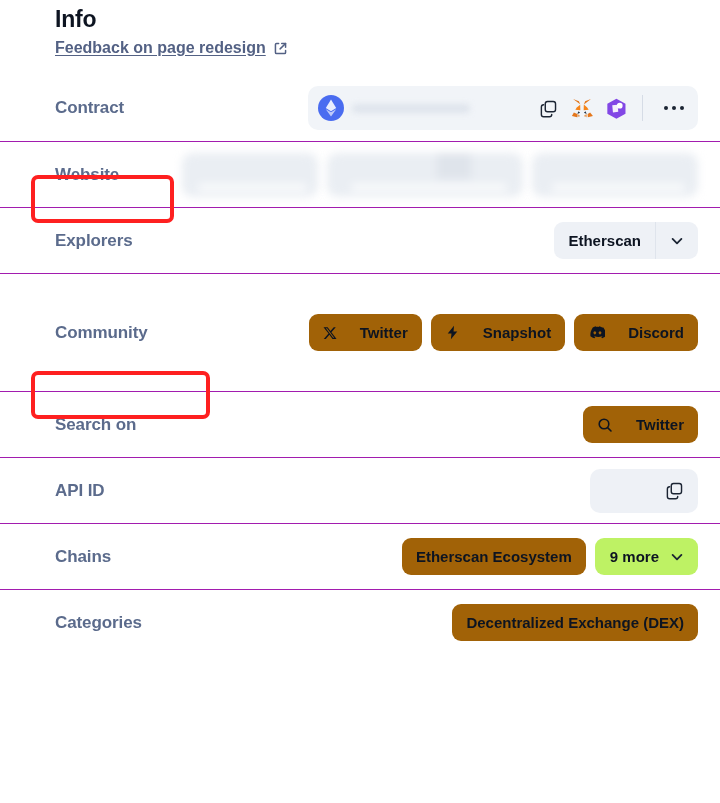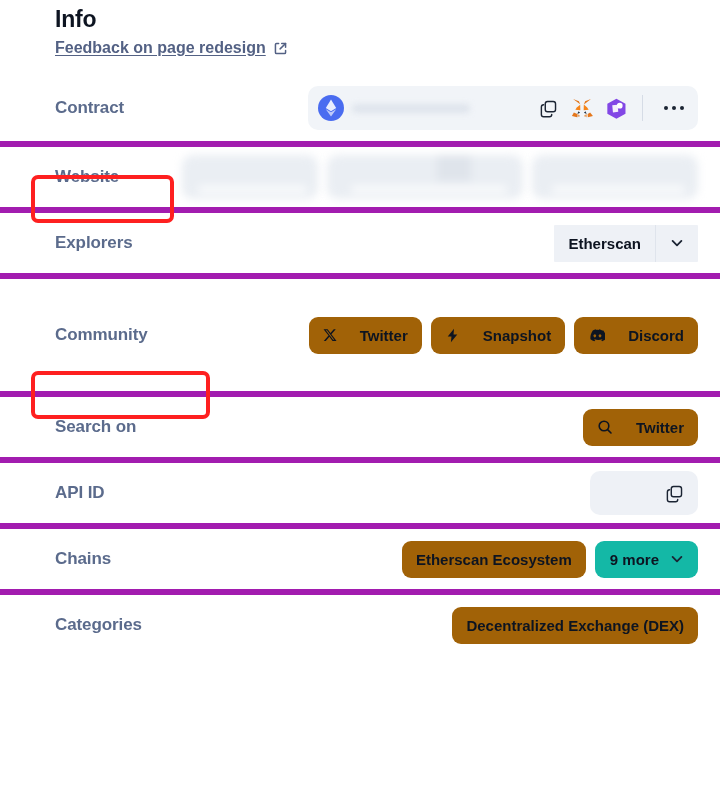--- a/index.html
+++ b/index.html
@@ -47,21 +47,21 @@
 
   
   .rows { margin-top: 18px; }
 
   .row {
     position: relative;
     display: flex;
     align-items: center;
     min-height: 66px;
     padding: 0 22px 0 55px;
-    border-top: 6px solid #a21caf;
+    border-top: 1px solid #a21caf;
   }
   .row.first { border-top: none; gap: 14px; }
   .row.tall { min-height: 118px; }
 
   .row-label {
     flex: 0 0 auto;
     font-size: 17px;
     font-weight: bold;
     color: #5b6b8c;
     letter-spacing: -0.1px;
@@ -99,21 +99,21 @@
     font-family: inherit;
   }
   .chip .ico { display: inline-flex; align-items: center; }
 
   
   .chip-split {
     display: inline-flex;
     align-items: stretch;
     height: 37px;
     background: #eef1f6;
-    border-radius: 1px;
+    border-radius: 9px;
     overflow: hidden;
     cursor: pointer;
   }
   .chip-split .seg {
     display: inline-flex;
     align-items: center;
     padding: 0 14px;
     font-size: 15px;
     font-weight: bold;
     color: #0d1421;
@@ -124,21 +124,21 @@
     border-left: 1px solid #dfe4ec;
   }
 
   
   .chip-more {
     display: inline-flex;
     align-items: center;
     gap: 10px;
     height: 37px;
     padding: 0 13px 0 15px;
-    background: #14b8a6;
+    background: #bef264;
     border-radius: 9px;
     font-size: 15px;
     font-weight: bold;
     color: #0d1421;
     white-space: nowrap;
     cursor: pointer;
   }
 
   
   .contract-chip {

